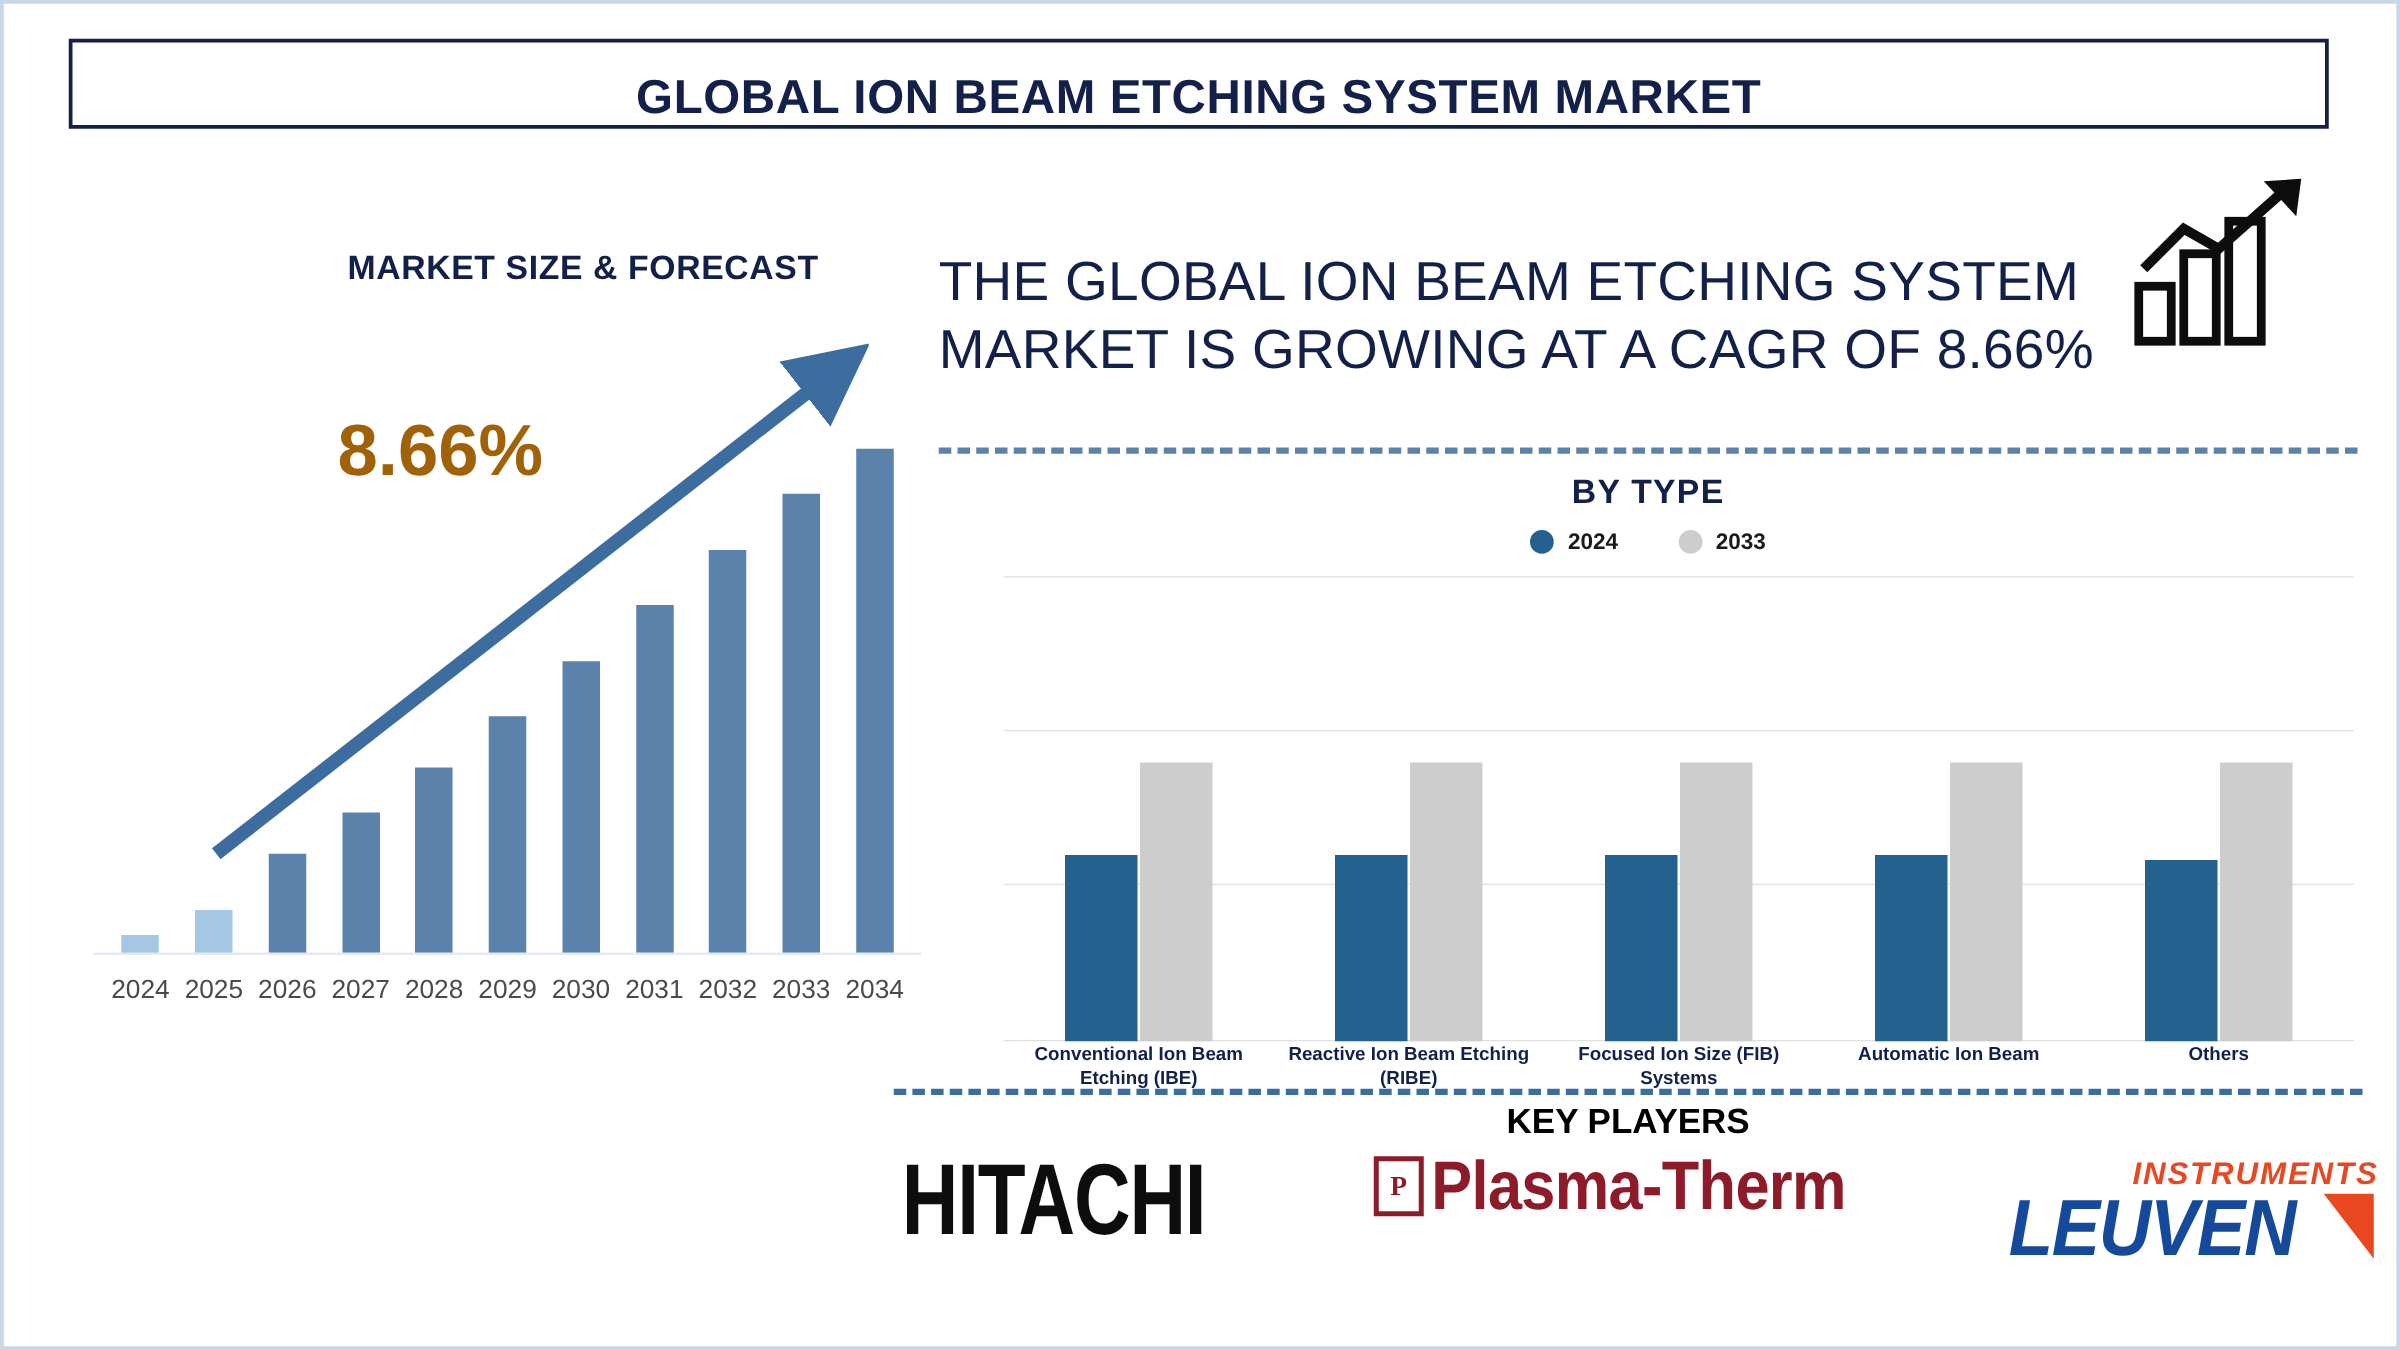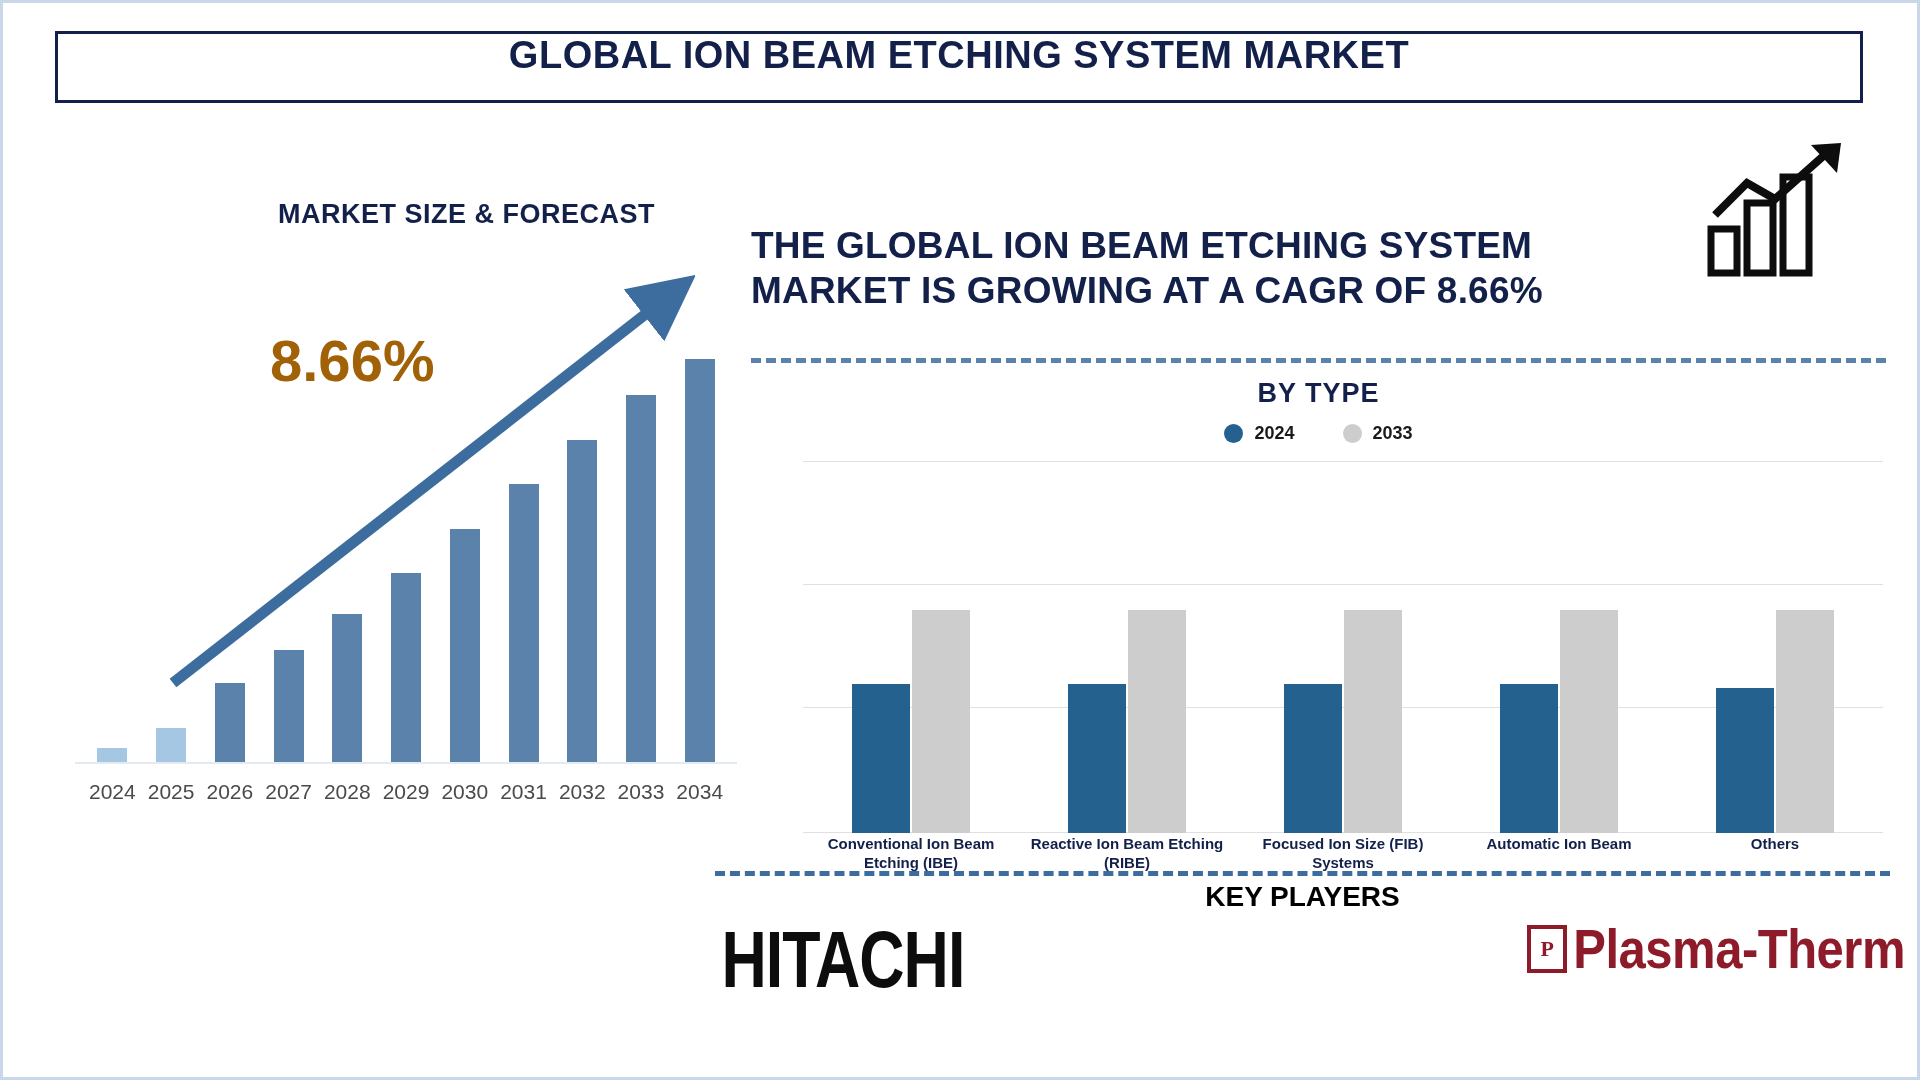--- a/index.html
+++ b/index.html
@@ -15,21 +15,21 @@
     background: #ffffff;
     border: 3px solid #c9d8e8;
   }
 
   
   #title-banner {
     position: absolute;
     left: 52px; top: 28px;
     width: 1808px; height: 72px;
     border: 3px solid #13204a;
-    display: flex; align-items: flex-start; justify-content: center;
+    display: flex; align-items: flex-end; justify-content: center;
   }
   #title-text {
     font-size: 38px; font-weight: bold; letter-spacing: 0.5px;
     color: #13204a;
     white-space: nowrap;
   }
 
   
   #left-panel {
     position: absolute;
@@ -92,24 +92,23 @@
     width: 660px; text-align: center;
     font-size: 44px; line-height: 1.28;
     font-weight: bold; color: #2b4475;
   }
 
   
   #cagr-statement {
     position: absolute;
     left: 748px; top: 196px;
     width: 950px;
-    font-size: 37px; line-height: 1.22;
-    font-weight: bold; color: #13204a;
+    font-size: 44px; line-height: 1.22;
+    font-weight: normal; color: #13204a;
     letter-spacing: 0.2px;
-    margin-top: 24px;
   }
   #trend-icon {
     position: absolute; left: 1700px; top: 138px;
     width: 150px; height: 140px;
   }
   #divider-top {
     position: absolute; left: 748px; top: 355px;
     width: 1135px; height: 0;
     border-top: 5px dashed #5b82ab;
   }
@@ -369,15 +368,22 @@
       <span id="logo-hitachi">HITACHI</span>
     </div>
 
     <div class="logo-box">
       <div id="logo-plasmatherm">
         <div id="pt-mark">P</div>
         <div id="pt-word">Plasma-Therm</div>
       </div>
     </div>
 
+    <div class="logo-box">
+      <div id="logo-leuven">
+        <div id="lv-tri"></div>
+        <div id="lv-instruments">INSTRUMENTS</div>
+        <div id="lv-leuven">LEUVEN</div>
+      </div>
+    </div>
   </div>
 
 </div>
 
 </body></html>

